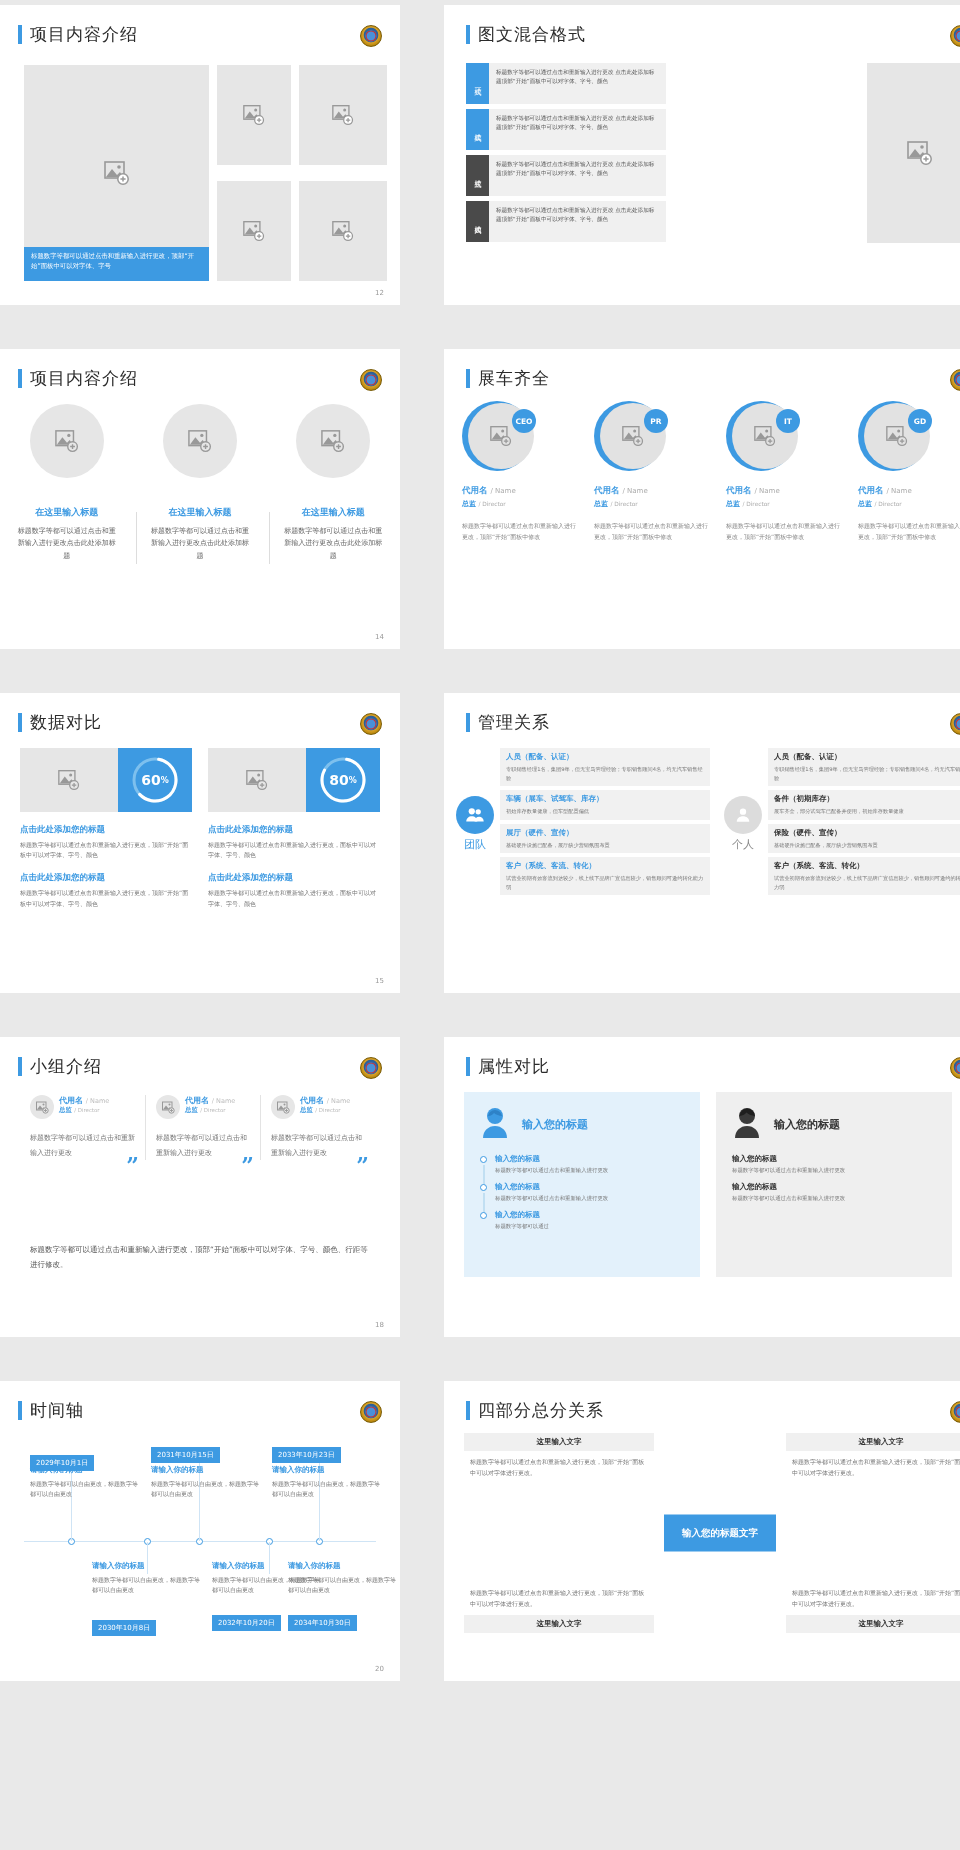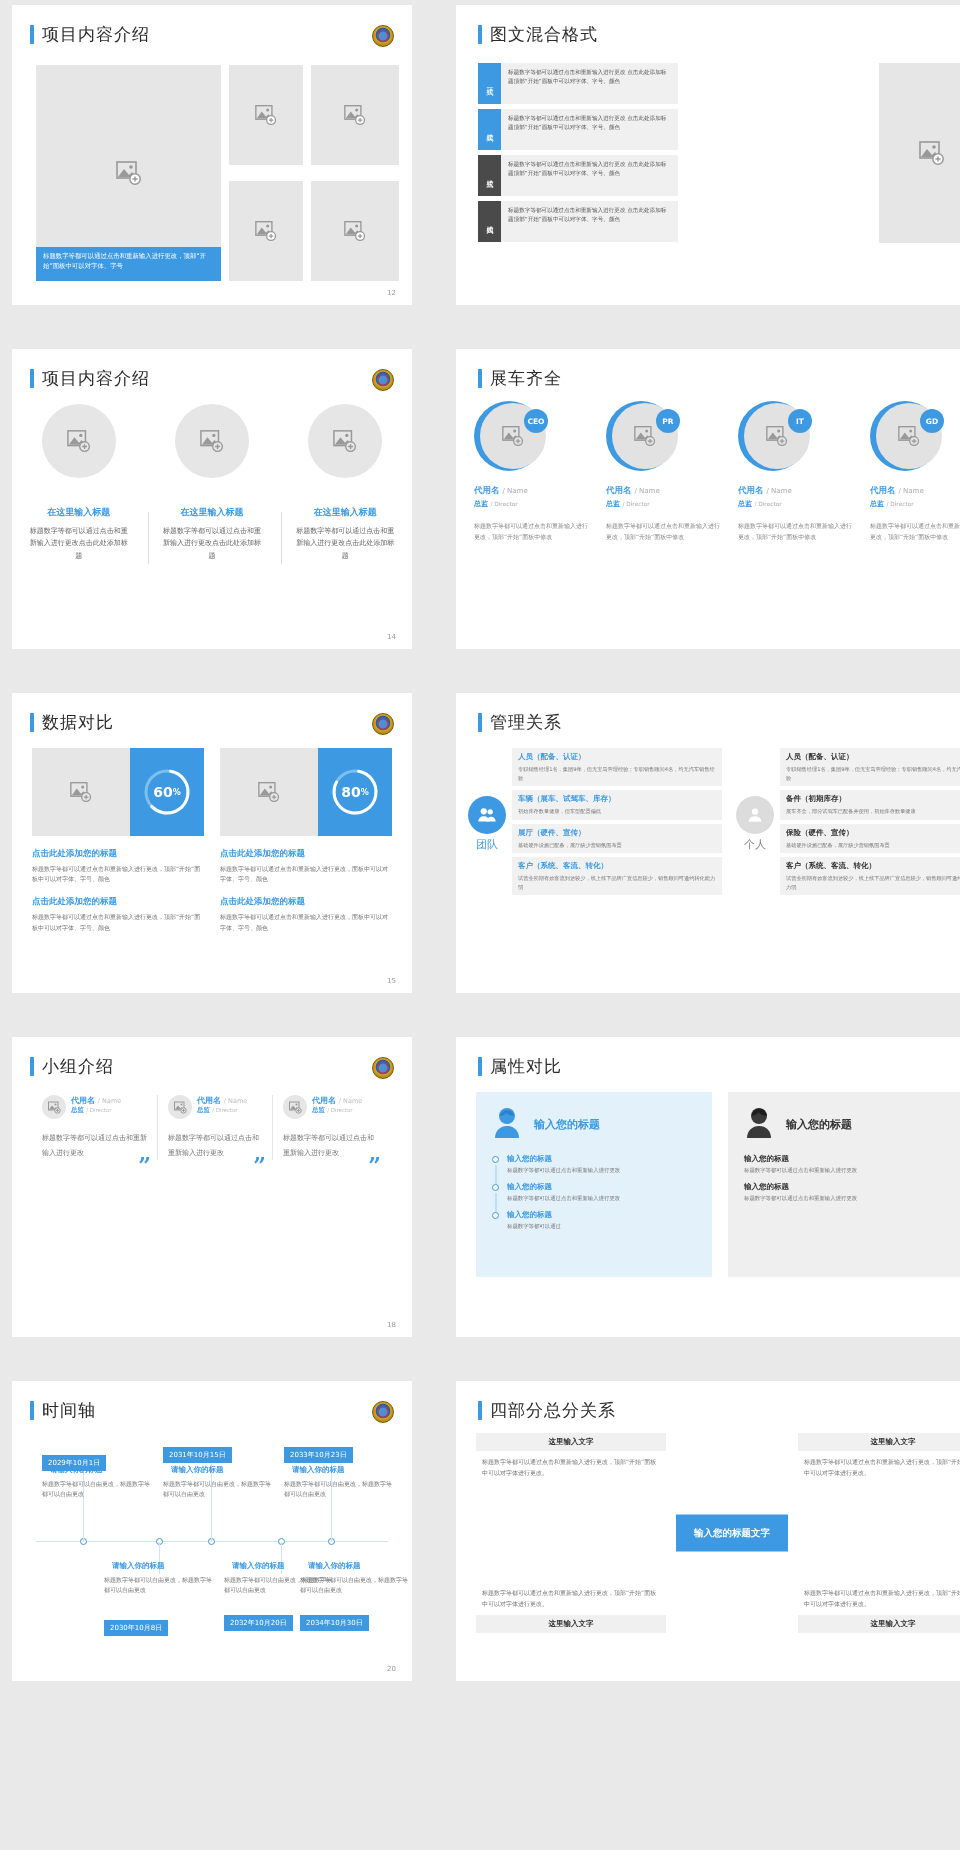--- a/index.html
+++ b/index.html
@@ -3,21 +3,21 @@
 <meta charset="utf-8">
 <style>
   * { box-sizing: border-box; margin:0; padding:0; }
   body {
     width: 960px; height: 1850px;
     background: #e9e9e9;
     font-family: "DejaVu Sans", "Liberation Sans", sans-serif;
     overflow: hidden;
   }
   .grid { display: grid; grid-template-columns: 400px 1fr; column-gap: 10px; row-gap: 10px;
-          padding: 5px 0 0 12px; gap: 44px; }
+          padding: 5px 0 0 0; gap: 44px; }
   .slide { background:#fff; position:relative; height:300px; overflow:hidden; }
   .slide.right { width:550px; }
   .slide.left { width:400px; margin-left:0; }
 
   
   .s-title { position:absolute; left:18px; top:18px; display:flex; align-items:center; gap:8px; }
   .s-bar { width:4px; height:19px; background:#3d9ae2; }
   .s-title span { font-size:17px; color:#2b2b2b; letter-spacing:1px; }
   .right .s-title { left:22px; }
   .logo { position:absolute; top:20px; width:22px; height:22px; border-radius:50%;
@@ -73,21 +73,21 @@
                justify-content:center; font-weight:bold; }
   .s15-name { font-size:8.5px; color:#3d9ae2; font-weight:bold; }
   .s15-name small { color:#aaa; font-weight:normal; font-size:7px; }
   .s15-role { font-size:7px; color:#3d9ae2; font-weight:bold; margin-top:2px; }
   .s15-role small { color:#aaa; font-weight:normal; }
   .s15-p { font-size:6px; color:#888; line-height:1.8; margin-top:12px; }
 
   
   .s16-wrap { position:absolute; left:20px; top:55px; width:360px; display:flex; gap:16px; }
   .s16-card { width:172px; }
-  .s16-top { display:flex; height:88px;text-align:right; }
+  .s16-top { display:flex; height:64px;text-align:right; }
   .s16-l { flex:1; background:#e6e6e6; display:flex; align-items:center; justify-content:center; }
   .s16-r { width:74px; background:#3d9ae2; display:flex; align-items:center; justify-content:center; }
   .donut { width:48px; height:48px; border-radius:50%; display:flex; align-items:center;
            justify-content:center; color:#fff; font-size:14px; font-weight:bold; position:relative; }
   .donut i { font-size:8px; font-style:normal; }
   .s16-h { color:#3d9ae2; font-size:8.5px; font-weight:bold; margin:12px 0 4px; }
   .s16-p { color:#777; font-size:6px; line-height:1.7; }
 
   
   .s17-wrap { position:absolute; left:12px; top:55px; width:530px; display:flex; gap:14px; }
@@ -139,21 +139,21 @@
   .s19-card.plain .s19-lt { color:#333; }
 
   
   .s20-area { position:absolute; left:16px; top:58px; width:368px; height:210px; }
   .s20-line { position:absolute; left:8px; right:8px; top:102px; height:1px; background:#cfe4f5; }
   .s20-node { position:absolute; width:7px; height:7px; border-radius:50%; background:#fff;
               border:1.5px solid #3d9ae2; top:98.5px; }
   .s20-date { position:absolute; background:#3d9ae2; color:#fff; font-size:7px;
               padding:3px 6px; white-space:nowrap; }
   .s20-box { position:absolute; width:108px; }
-  .s20-bt { color:#3d9ae2; font-size:7.5px; font-weight:bold; margin-bottom:4px;margin-left:8px; }
+  .s20-bt { color:#3d9ae2; font-size:7.5px; font-weight:bold; margin-bottom:4px; }
   .s20-bp { color:#777; font-size:6px; line-height:1.7; }
   .s20-stem { position:absolute; width:1px; background:#cfe4f5; }
 
   
   .s21-wrap { position:absolute; left:20px; top:52px; width:512px; height:200px; }
   .s21-q { position:absolute; width:190px; }
   .s21-hd { background:#f0f0f0; text-align:center; font-size:7.5px; font-weight:bold;
             color:#333; padding:4px 0; }
   .s21-bd { font-size:6px; color:#777; line-height:1.75; padding:6px 6px 0; }
   .s21-center { position:absolute; left:50%; top:50%; transform:translate(-50%,-50%);
@@ -619,20 +619,21 @@
           </div>
           <div>
             <div class="s18-n"><span>代用名</span> <small>/ Name</small></div>
             <div class="s18-r"><span>总监</span> <small>/ Director</small></div>
           </div>
         </div>
         <div class="s18-q">标题数字等都可以通过点击和重新输入进行更改</div>
         <div class="s18-mark">”</div>
       </div>
     </div>
+    <div class="s18-foot">标题数字等都可以通过点击和重新输入进行更改，顶部“开始”面板中可以对字体、字号、颜色、行距等进行修改。</div>
     <div class="pageno">18</div>
   </div>
 
   <div class="slide right">
     <div class="s-title">
       <div class="s-bar"></div>
       <span>属性对比</span>
     </div>
     <div class="logo"></div>
     <div class="s19-wrap">

